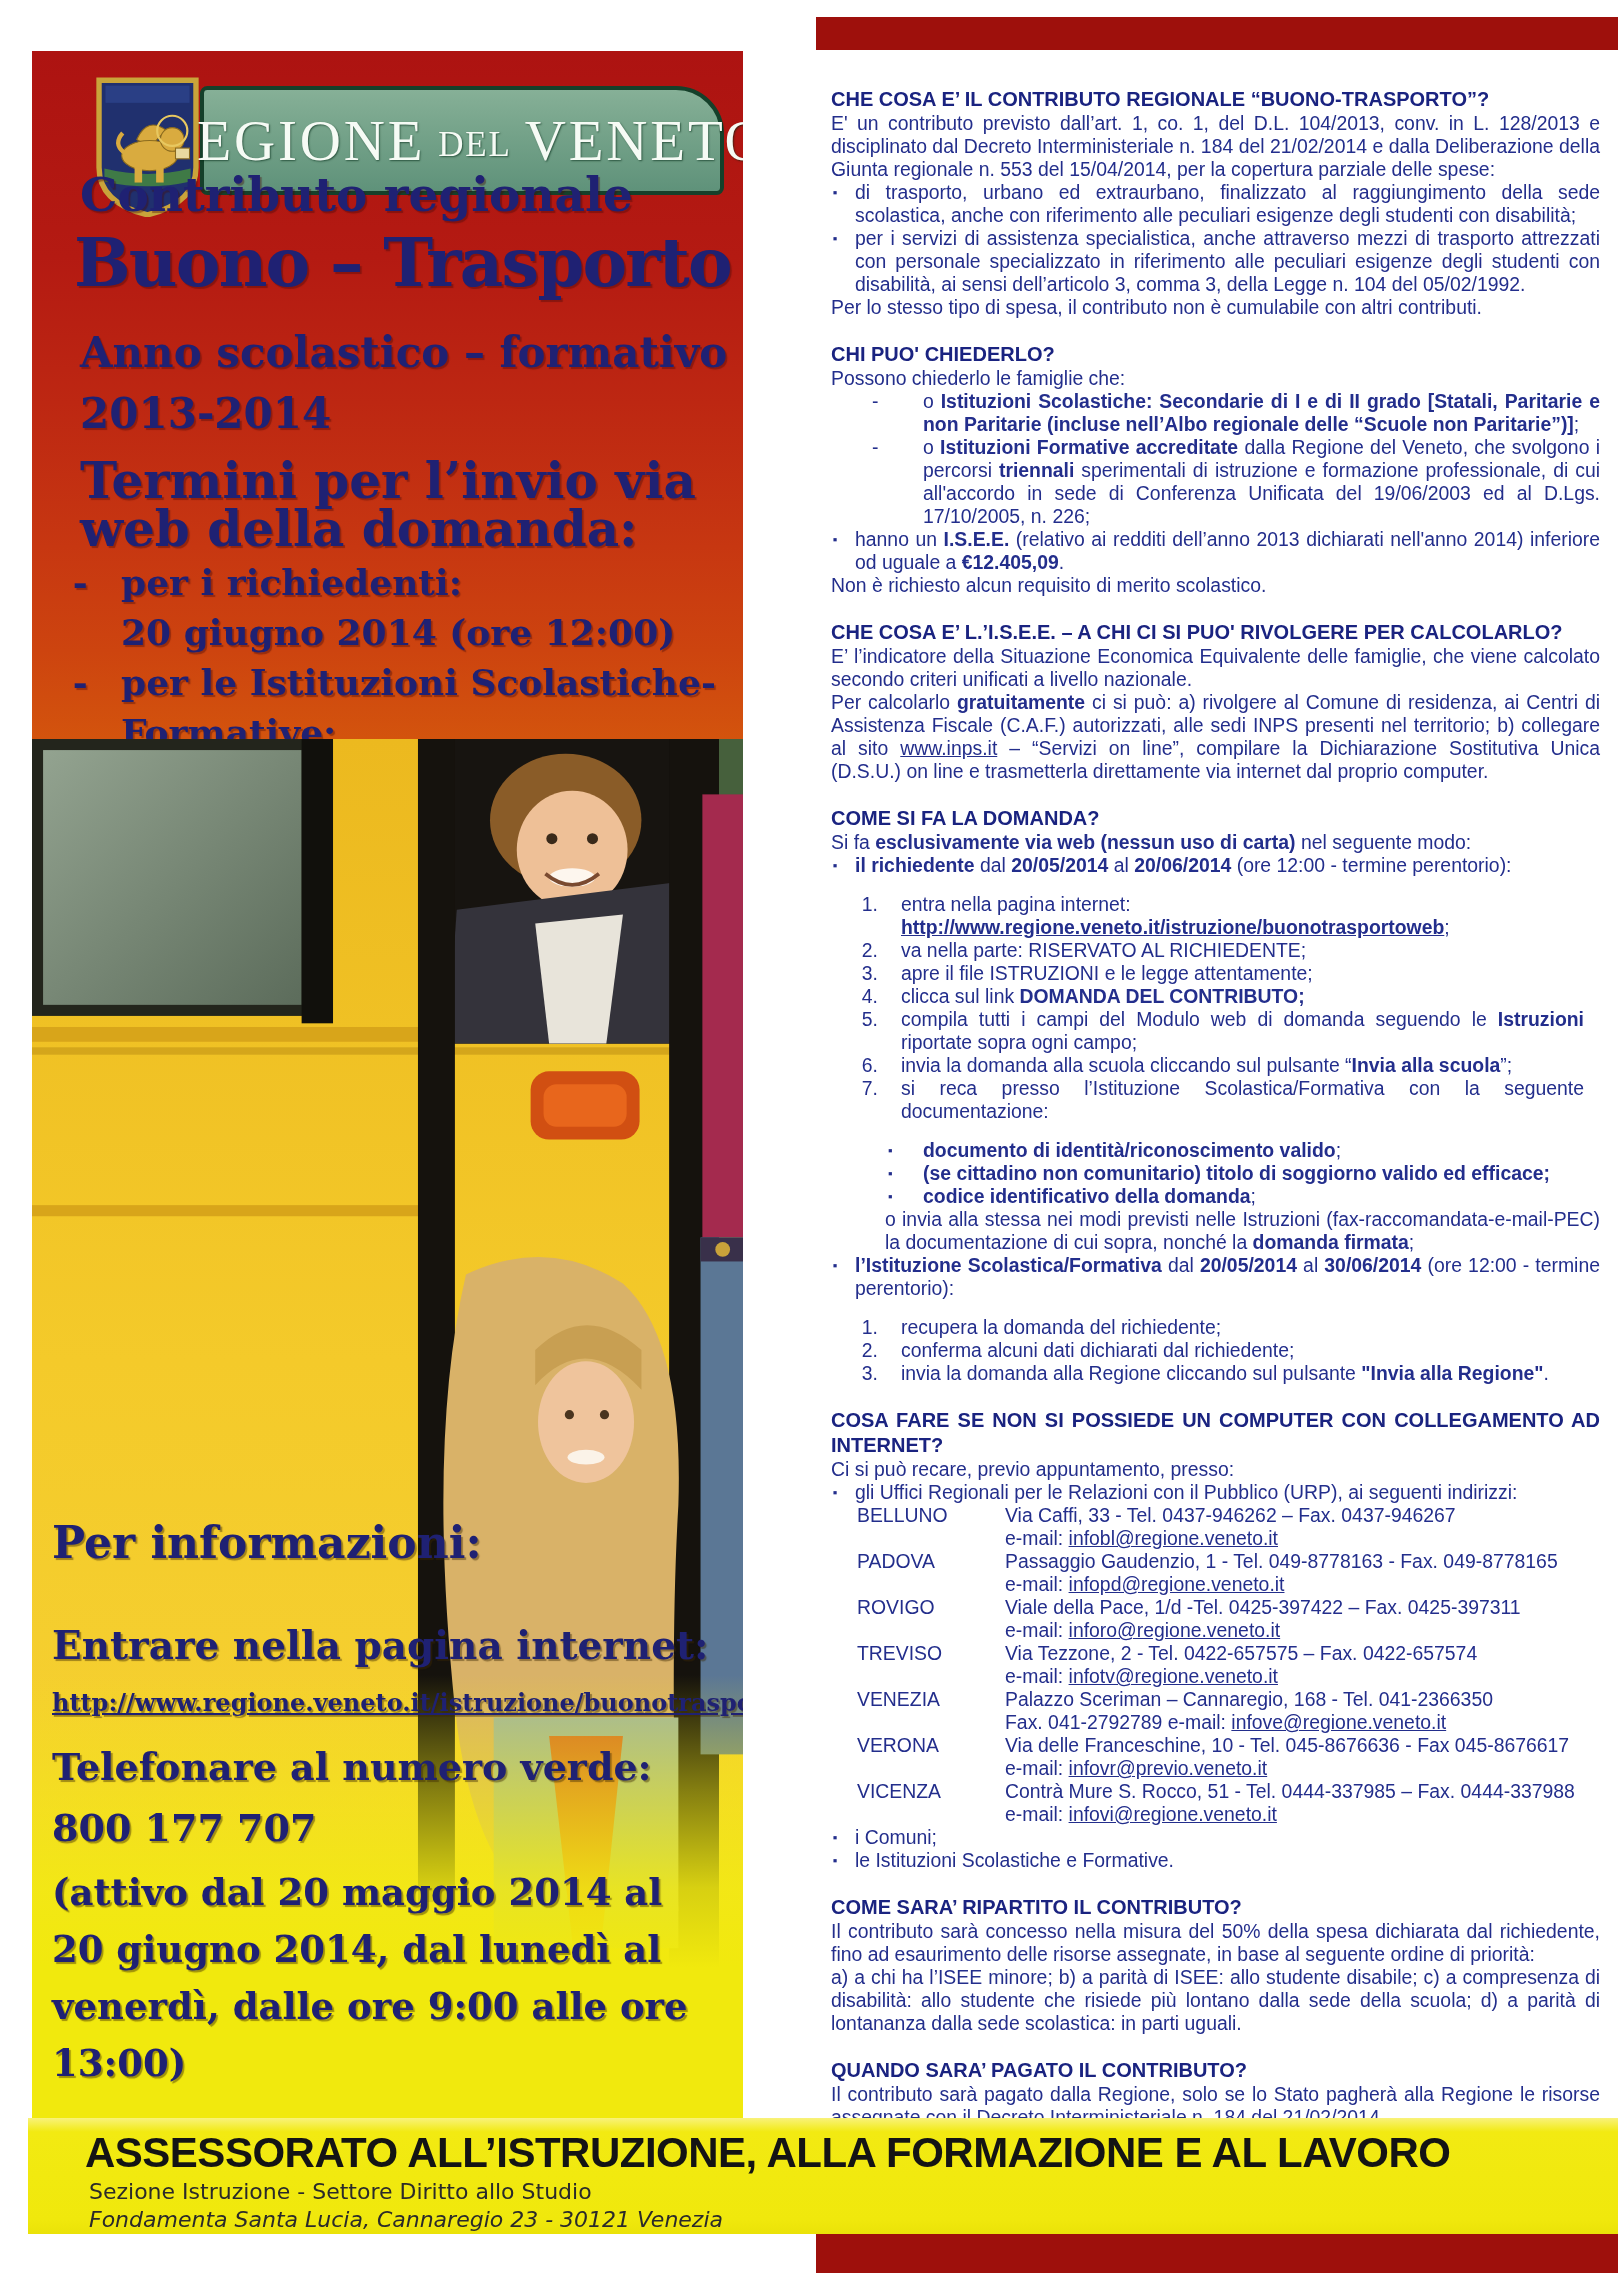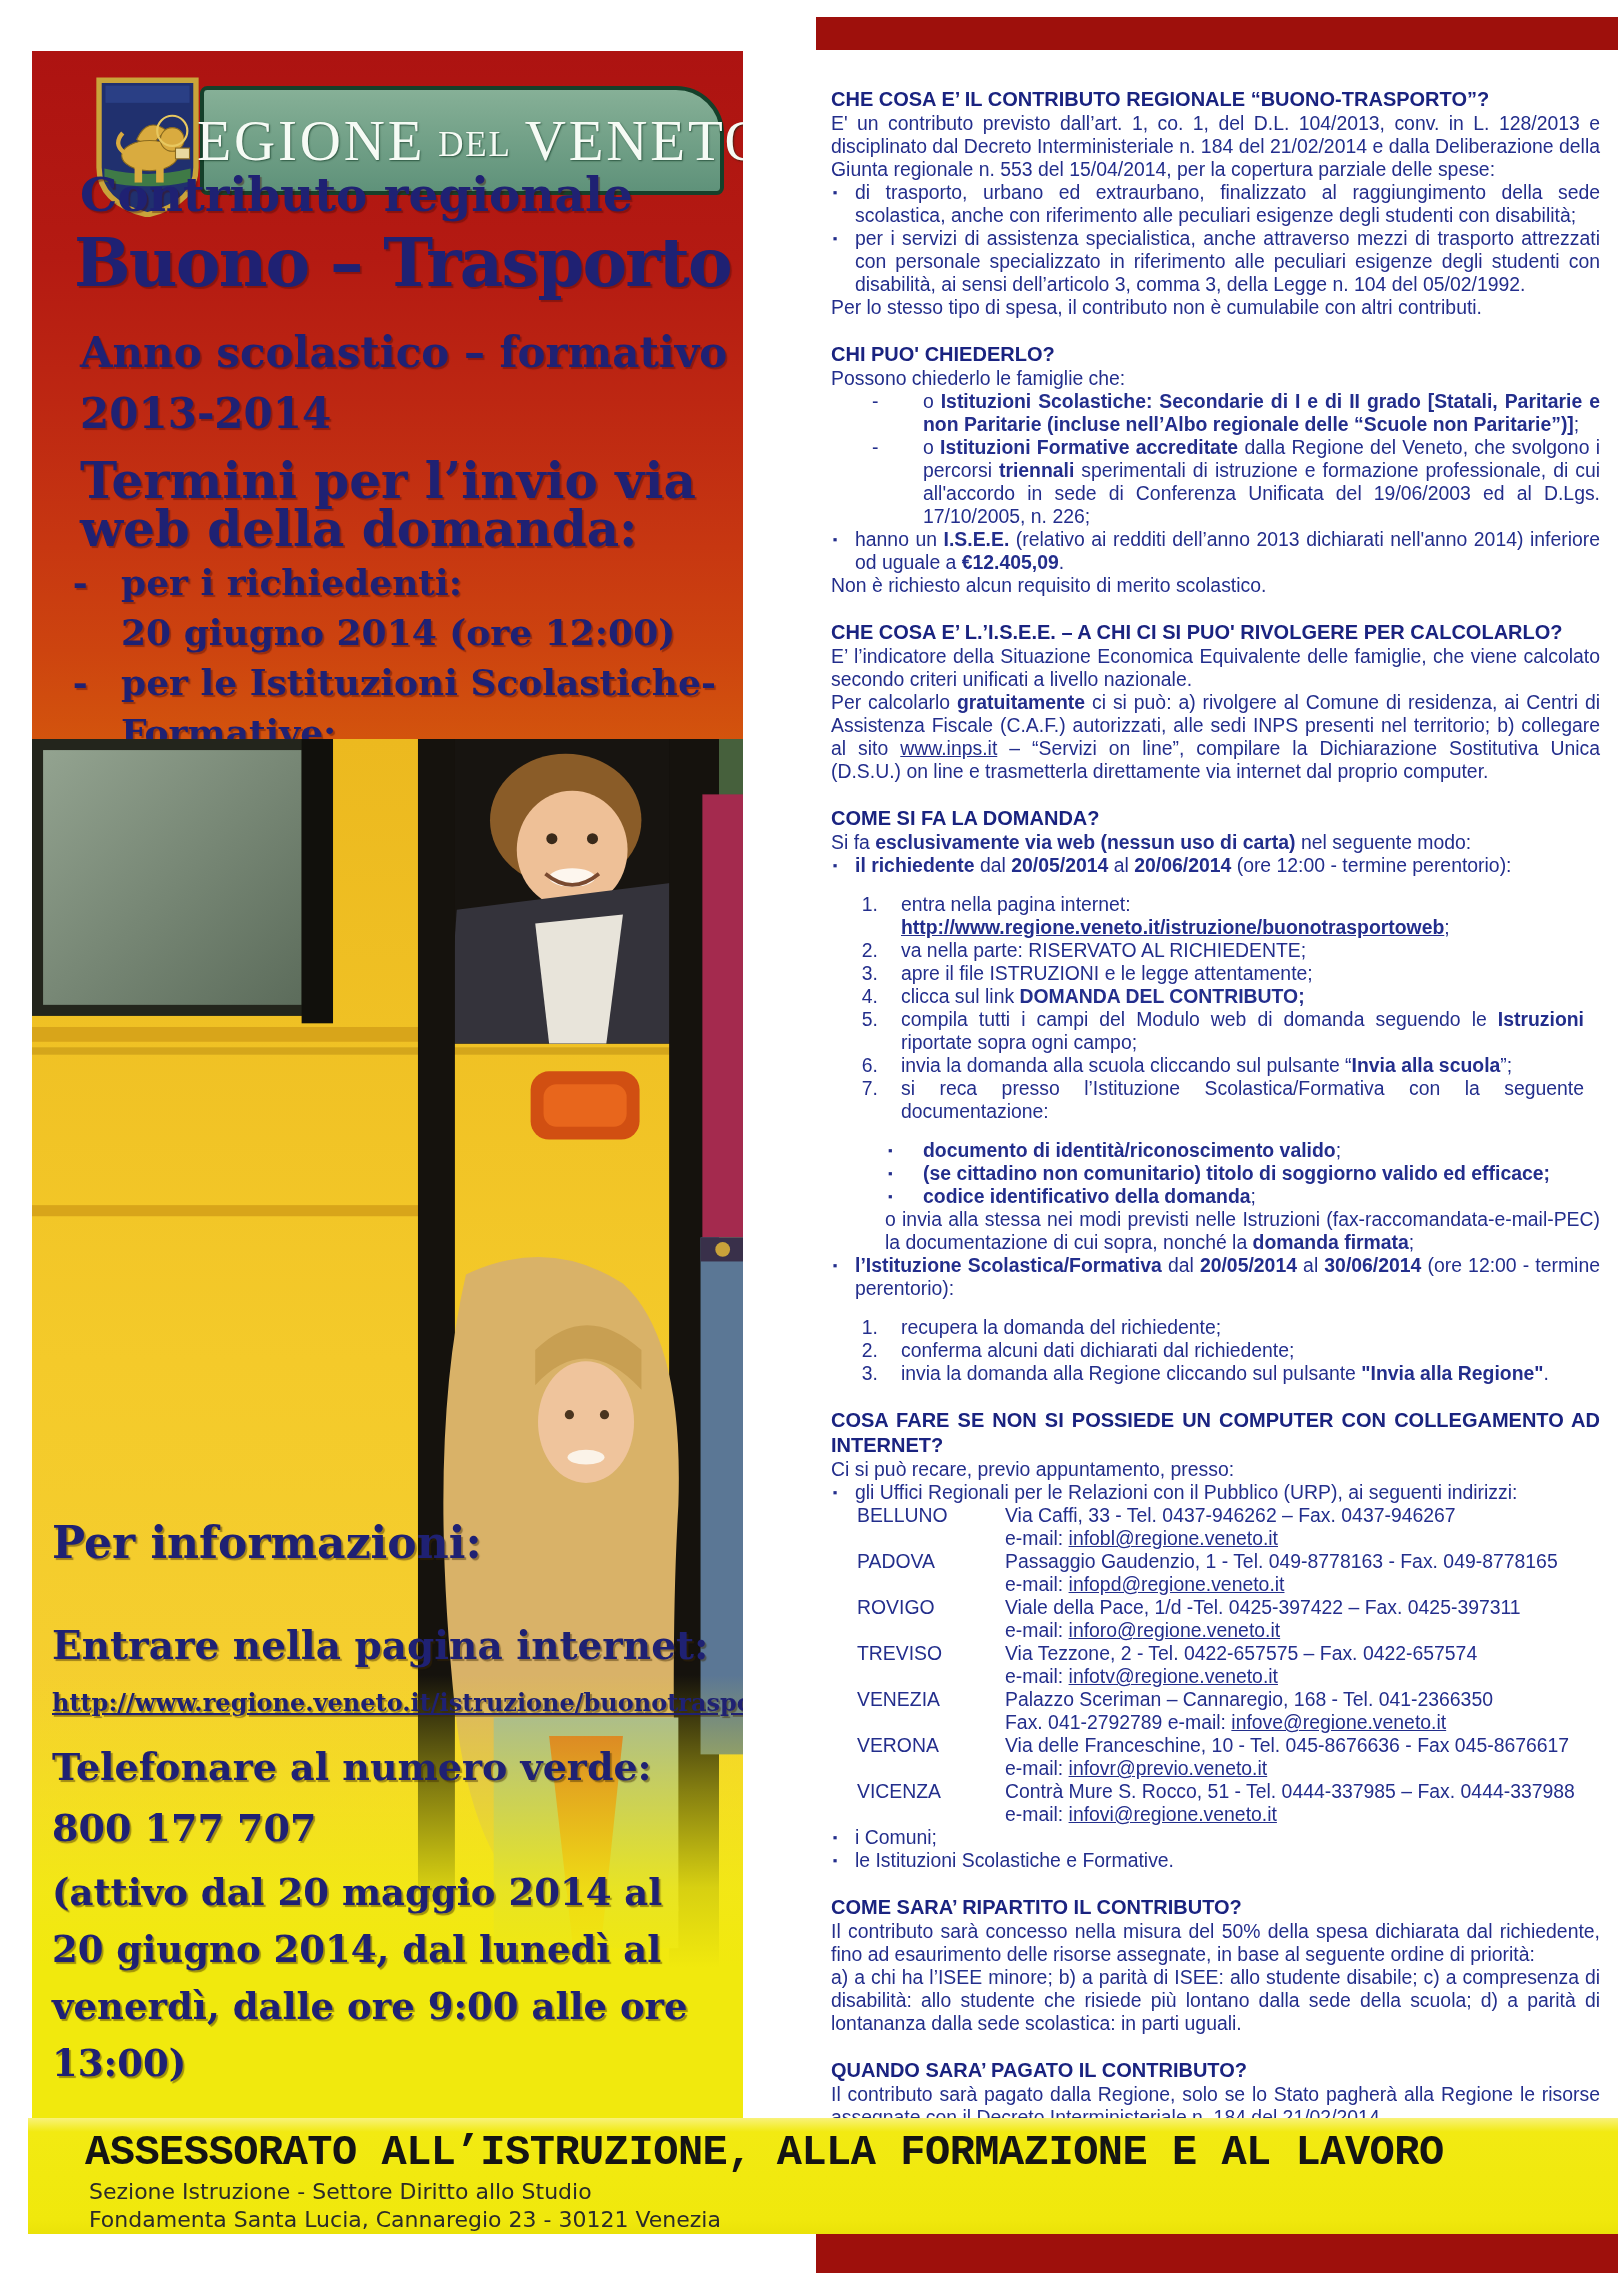--- a/index.html
+++ b/index.html
@@ -72,25 +72,25 @@
   .doc::before{content:"▪";position:absolute;left:57px;top:0;font-size:13px;}
   .tail{padding-left:54px;}
   .office-row{display:grid;grid-template-columns:148px 1fr;padding-left:26px;}
   .office-l2{grid-column:2;}
   .rc u{text-decoration:underline;}
 
   
   .footer-band{position:absolute;left:28px;top:2118px;width:1591px;height:116px;
     background:linear-gradient(180deg,#f9f27a 0%,#f2ea12 12%,#f0e80c 88%,#eae208 100%);}
   .footer-title{position:absolute;left:57px;top:11px;font-size:42px;font-weight:bold;
-    letter-spacing:-0.5px;color:#141414;font-family:Liberation Mono, monospace;}
+    letter-spacing:-0.5px;color:#141414;font-family:Liberation Sans, sans-serif;}
   .footer-sub{position:absolute;left:61px;color:#2a2a2a;font-family:"DejaVu Sans",sans-serif;
     font-size:22px;}
   .footer-sub.l2{top:61px;}
-  .footer-sub.l3{top:89px;}
+  .footer-sub.l3{top:89px;font-style:italic;}
 </style>
 </head>
 <body>
 
 <div class="page">
 
   <div class="top-red-bar"></div>
 
   <div class="left-col">
 

